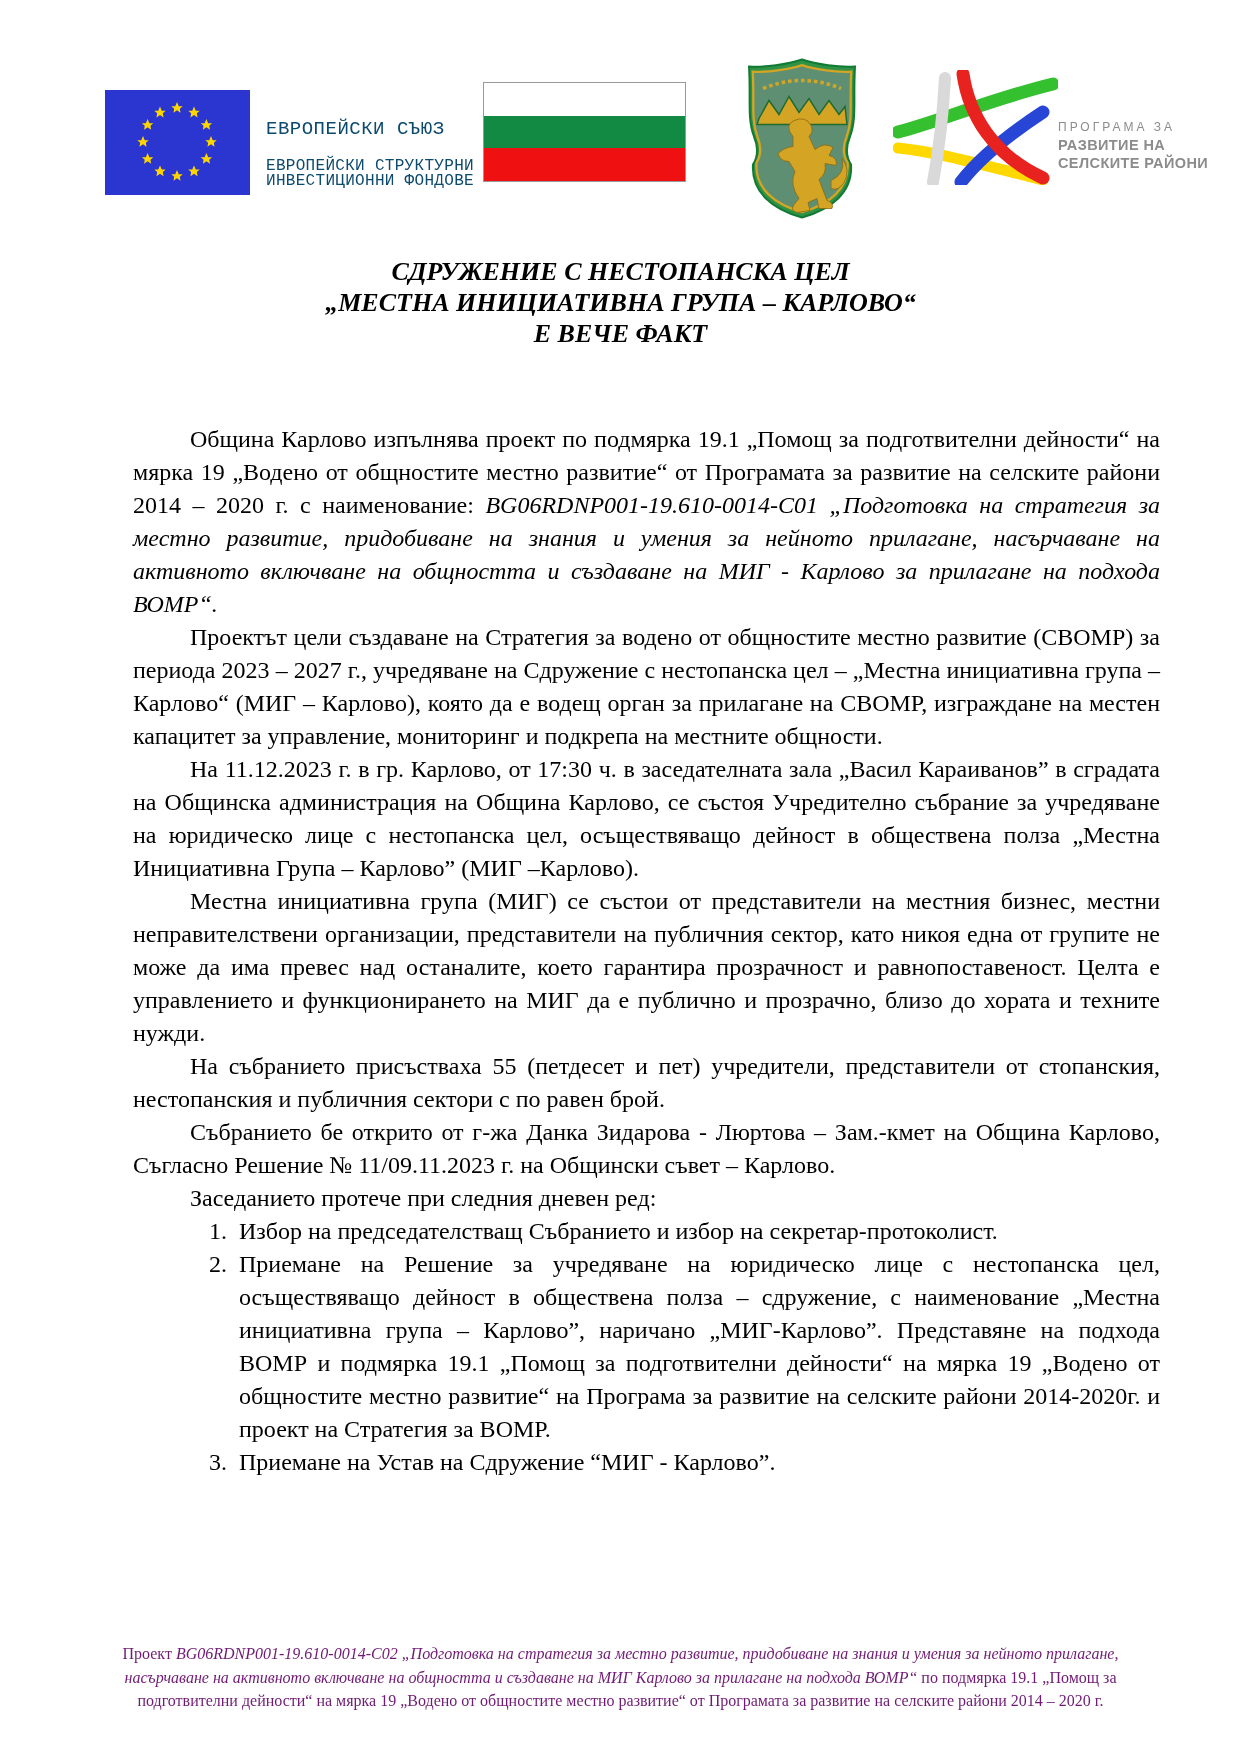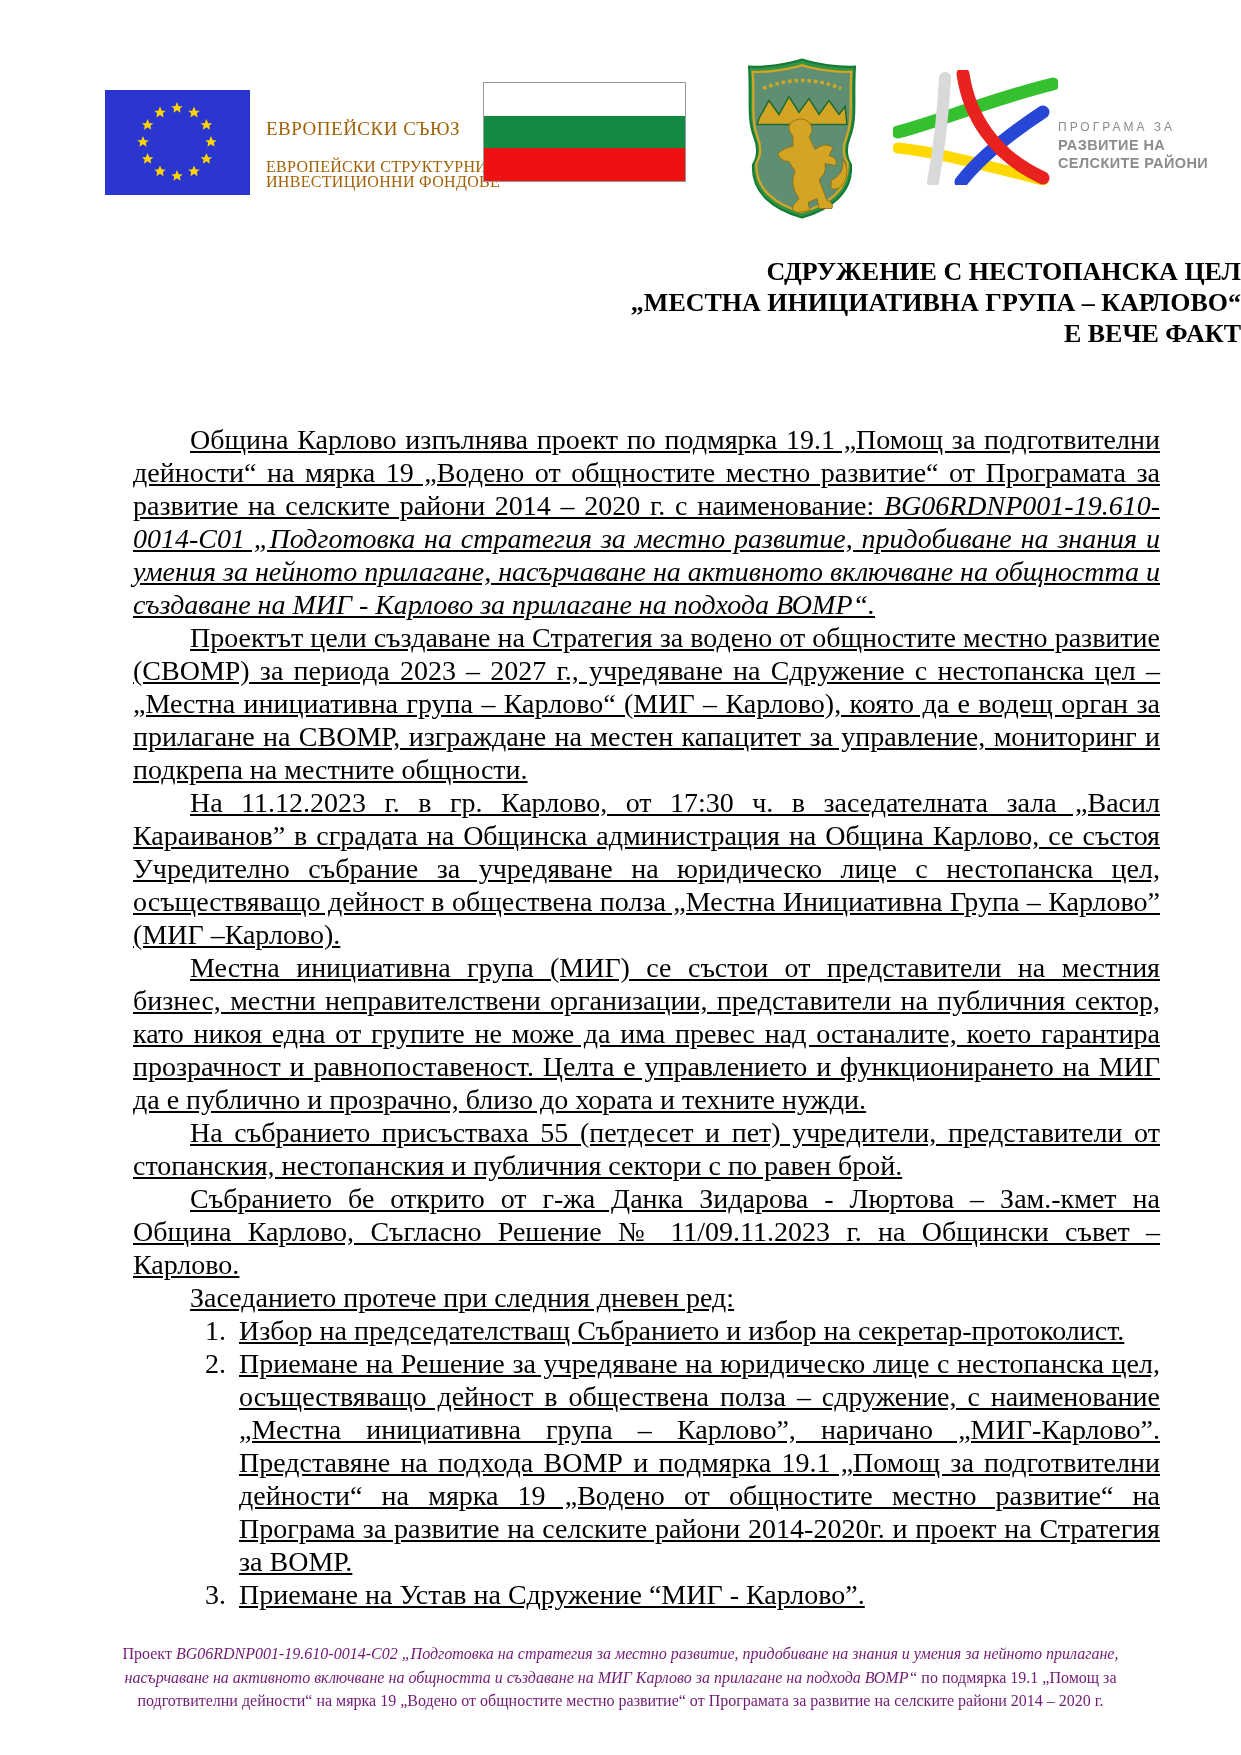--- a/index.html
+++ b/index.html
@@ -8,46 +8,45 @@
     width:1241px;height:1755px;
     margin:0 auto;
     background:#ffffff;
     overflow:hidden;
     font-family:"Liberation Serif", serif;
     color:#000;
   }
   
   .header-band{position:relative;height:228px;}
   .eu-flag{position:absolute;left:105px;top:90px;width:145px;height:105px;}
-  .eu-text{position:absolute;left:266px;top:118px;font-family:Liberation Serif, serif;color:#a16207;}
+  .eu-text{position:absolute;left:266px;top:118px;font-family:Liberation Mono, monospace;color:#0c4a6e;}
   .eu-text .eu-title{font-size:19px;font-weight:500;letter-spacing:.5px;}
   .eu-text .eu-sub{font-size:16px;line-height:15px;margin-top:19px;letter-spacing:.3px;}
   .bg-flag{position:absolute;left:483px;top:82px;width:203px;height:100px;border:1px solid #999;box-sizing:border-box;}
   .bg-flag .stripe{height:33.33%;}
   .stripe.white{background:#ffffff;}
   .stripe.green{background:#138a43;}
   .stripe.red{background:#ef1111;}
   .coa{position:absolute;left:735px;top:56px;width:135px;height:166px;}
   .prsr-ribbons{position:absolute;left:893px;top:70px;width:165px;height:115px;}
   .prsr-text{position:absolute;left:1058px;top:120px;font-family:"Liberation Sans",sans-serif;color:#8c8c8c;}
   .prsr-line1{font-size:12px;letter-spacing:3px;margin-bottom:2px;}
   .prsr-line2,.prsr-line3{font-size:14.5px;font-weight:bold;line-height:18px;letter-spacing:.4px;}
   
   .doc-title{
     margin-top:28px;
-    text-align:right;
-    font-weight:bold;
+    text-align:center;
+    font-weight:bold;font-style:italic;
     font-size:26px;line-height:31px;
   }
   
   .body-text{
     margin:74px 81px 0 133px;
-    font-size:28px;line-height:33px;
+    font-size:24px;line-height:33px;
     text-align:justify;
-    text-decoration:underline;
   }
   .body-text p{margin:0;text-indent:57px;}
   .italic{font-style:italic;}
   ol.agenda{margin:0;padding-left:100px;}
   ol.agenda li{padding-left:6px;text-align:justify;}
   
   .doc-footer{
     position:absolute;left:118px;right:118px;top:1642px;
     text-align:center;
     font-size:16px;line-height:23.5px;

